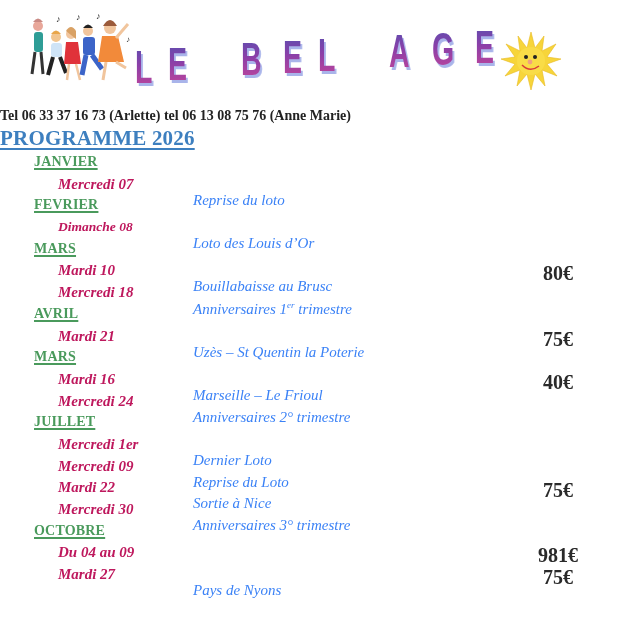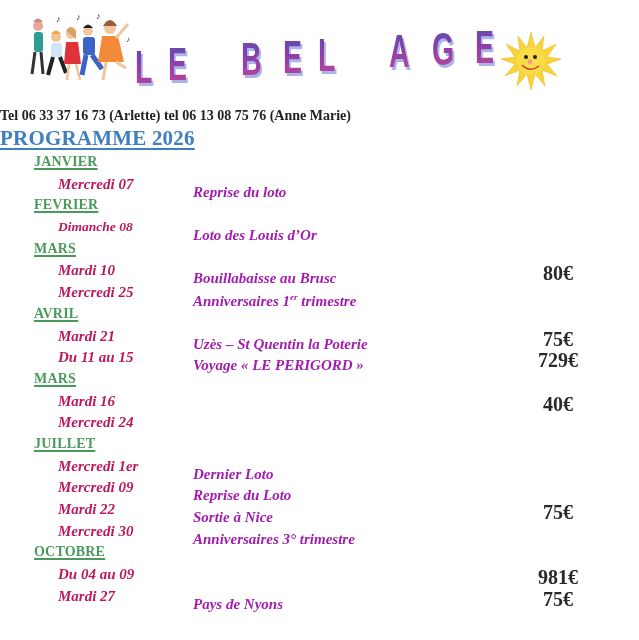--- a/index.html
+++ b/index.html
@@ -45,22 +45,22 @@
       font-weight: bold; font-size: 14px; color: #4a9a5c;
       text-decoration: underline; text-decoration-thickness: 1.5px; text-underline-offset: 2px;
       position: absolute; left: 0; top: 2px; letter-spacing: 0.2px;
     }
     .date {
       position: absolute; left: 0; top: 2px;
       font-style: italic; font-weight: bold; font-size: 15px; color: #be185d; margin-left: 24px;
     }
     .date.small { font-size: 13.5px; text-align: right; }
     .event {
-      position: absolute; left: 159px; top: 10px;
-      font-style: italic; font-weight: bold; font-size: 15px; color: #a21caf;
+      position: absolute; left: 159px; top: 18px;
+      font-style: italic; font-weight: normal; font-size: 15px; color: #3b82f6;
     }
     .event sup { font-size: 9px; }
     .price {
       position: absolute; right: 6px; top: 2px; width: 60px; text-align: center;
       font-weight: bold; font-size: 20px; color: #2a2a2a;
     }
   </style>
 </head>
 <body>
 
@@ -141,45 +141,42 @@
   </div>
   <div class="row">
       <span class="month">MARS</span>
     </div>
   <div class="row">
     <span class="date">Mardi 10</span>
     <span class="event">Bouillabaisse au Brusc</span>
     <span class="price">80€</span>
   </div>
   <div class="row">
-    <span class="date">Mercredi 25</span>
+    <span class="date">Mercredi 18</span>
     <span class="event"><span>Anniversaires 1</span><sup>er</sup><span> trimestre</span></span>
   </div>
   <div class="row">
       <span class="month">AVRIL</span>
     </div>
   <div class="row">
     <span class="date">Mardi 21</span>
     <span class="event">Uzès – St Quentin la Poterie</span>
     <span class="price">75€</span>
   </div>
   <div class="row">
-    <span class="date">Du 11 au 15</span>
-    <span class="event">Voyage « LE PERIGORD »</span>
-    <span class="price">729€</span>
-  </div>
-  <div class="row">
       <span class="month">MARS</span>
     </div>
   <div class="row">
     <span class="date">Mardi 16</span>
+    <span class="event">Marseille – Le Frioul</span>
     <span class="price">40€</span>
   </div>
   <div class="row">
     <span class="date">Mercredi 24</span>
+    <span class="event">Anniversaires 2° trimestre</span>
   </div>
   <div class="row">
       <span class="month">JUILLET</span>
     </div>
   <div class="row">
     <span class="date">Mercredi 1er</span>
     <span class="event">Dernier Loto</span>
   </div>
   <div class="row">
     <span class="date">Mercredi 09</span>

